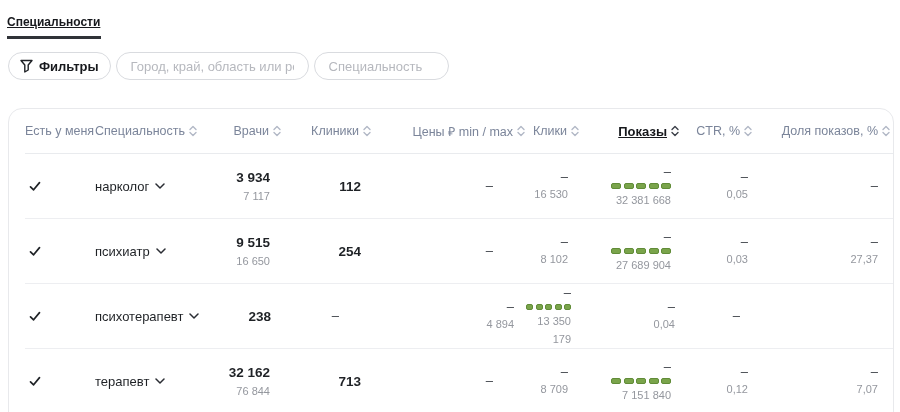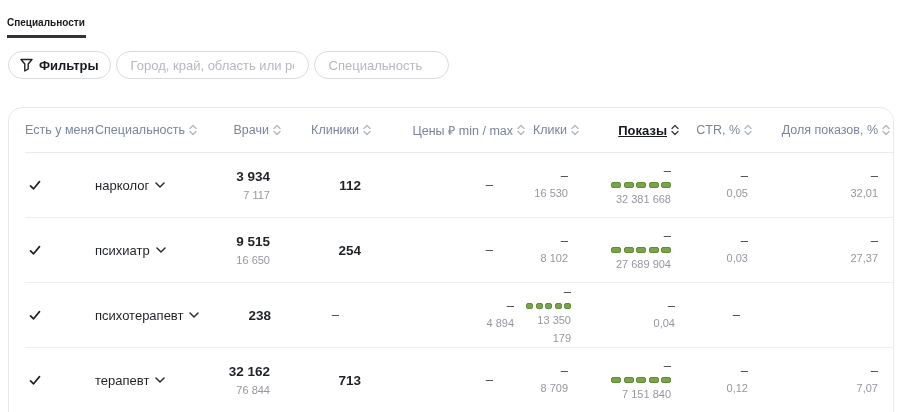--- a/index.html
+++ b/index.html
@@ -1,22 +1,22 @@
 <!DOCTYPE html>
 <html><head>
 <meta charset="utf-8">
 <style>
   * { margin:0; padding:0; box-sizing:border-box; }
   html,body { width:900px; height:412px; overflow:hidden; background:#fff;
               font-family:"Liberation Sans", sans-serif; color:#1f2226; }
   .page { padding:12px 0 0 8px; }
 
   
-  .tab { display:inline-block; font-size:10px; font-weight:700; color:#17191d;
-         padding:0 1px 7px 0; border-bottom:3px solid #303338; margin-left:-1px; }
+  .tab { display:inline-block; font-size:12px; font-weight:700; color:#17191d;
+         padding:0 1px 7px 0; border-bottom:3px solid #303338; margin-left:-1px;text-decoration:underline; }
 
   
   .filter-row { display:flex; gap:5px; margin-top:13px;align-items:flex-end; }
   .pill { height:28px; border:1px solid #d9dbdf; border-radius:15px; background:#fff; }
   .btn { display:inline-flex; align-items:center; gap:6px; padding:0 11px;
          font-size:13px; font-weight:600; color:#17191d; cursor:pointer;
          font-family:"Liberation Sans", sans-serif; }
   .btn svg { width:13px; height:14px; }
   .btn path { fill:none; stroke:#1f2226; stroke-width:1.4; stroke-linejoin:round; }
   input.pill { padding:0 14px; font-size:13px; color:#17191d; outline:none;
@@ -182,21 +182,20 @@
             <i></i>
           </div>
         <div class="v-secondary">32 381 668</div>
       </div>
       <div class="td c8 right">
         <div class="v-dash">–</div>
         <div class="v-secondary">0,05</div>
       </div>
       <div class="td c9 right">
         <div class="v-dash">–</div>
-        <div class="v-secondary">32,01</div>
       </div>
     </div>
 
     <div class="trow">
       <div class="td c1">
         <svg class="check" viewBox="0 0 12 12">
             <path d="M1.5 6.8 L4.6 9.8 L10.5 2.6"></path>
           </svg>
       </div>
       <div class="td c2">

